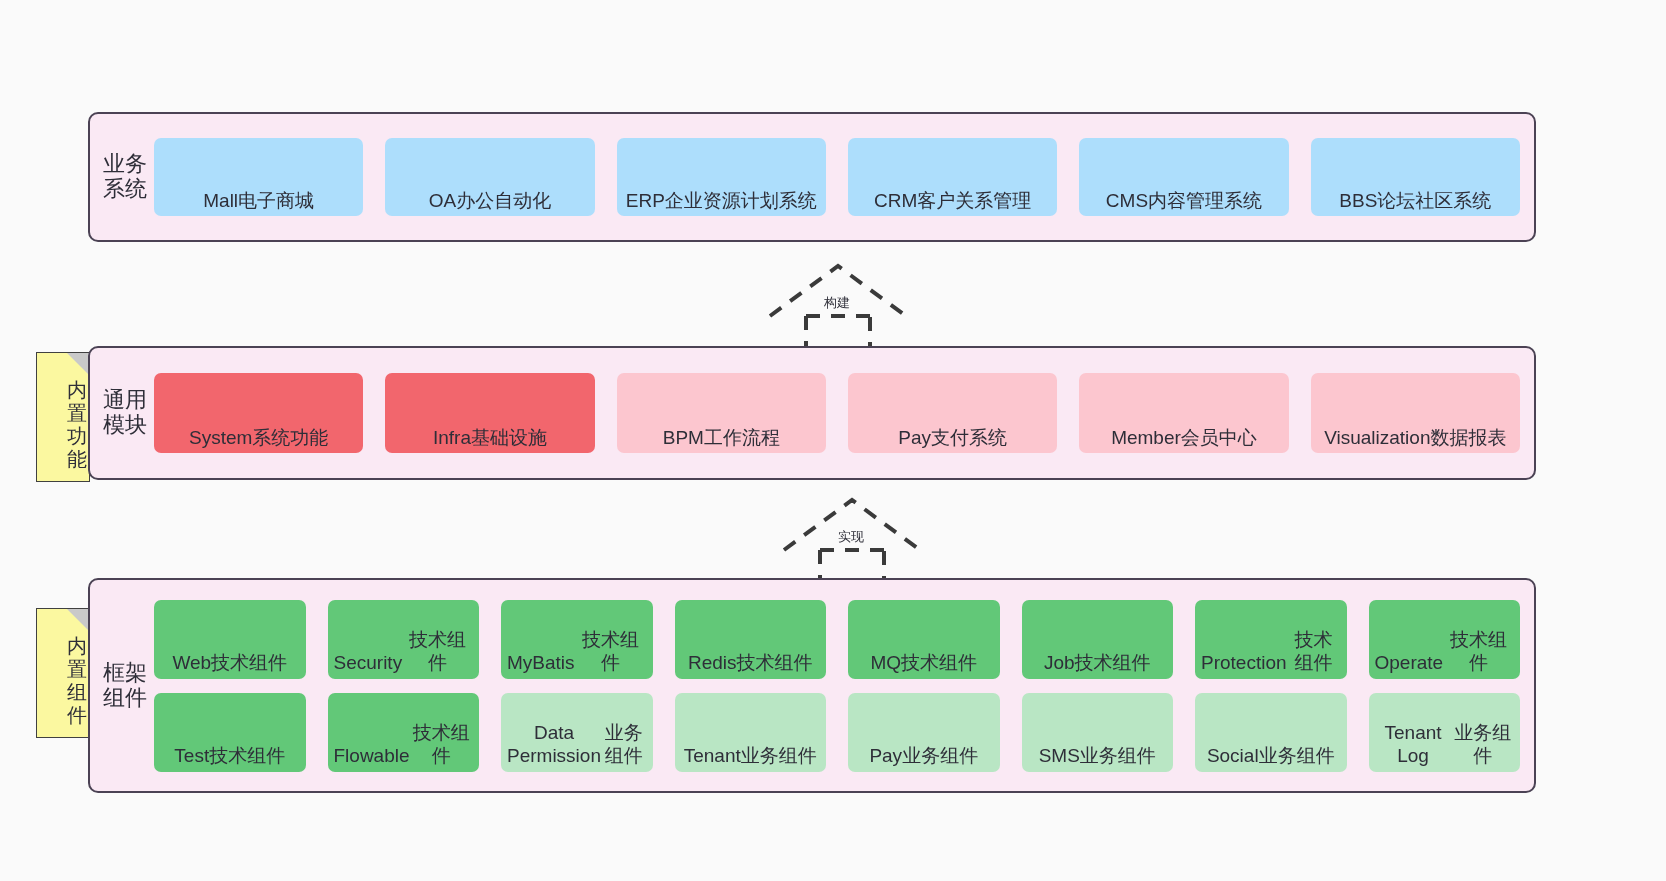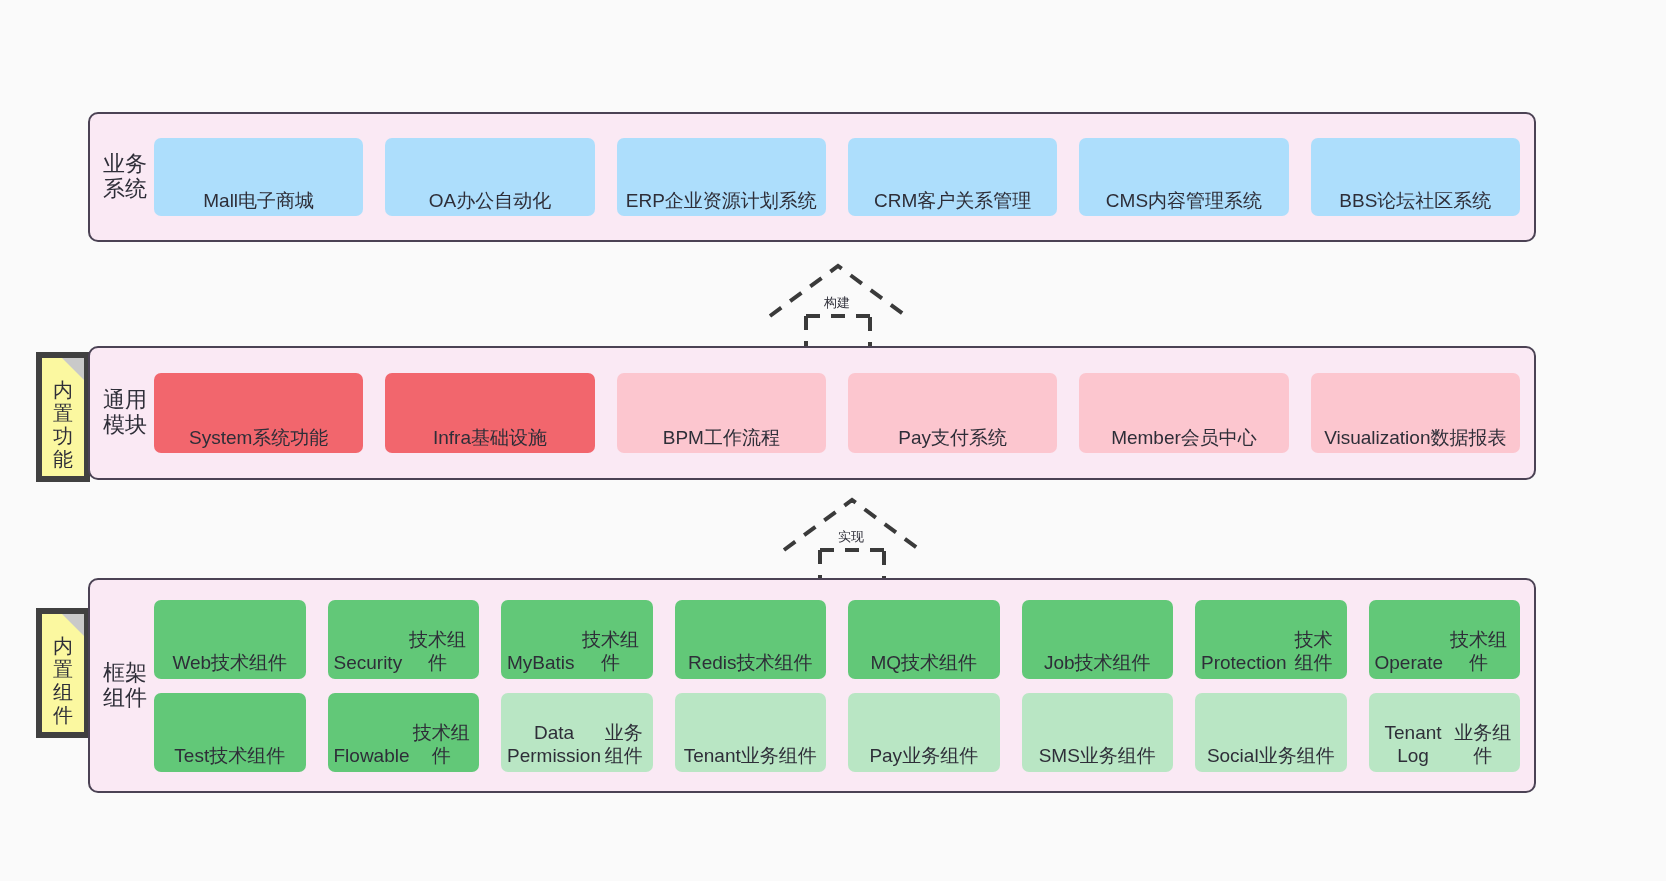--- a/index.html
+++ b/index.html
@@ -86,24 +86,24 @@
   .c-red         { background: #f2666d; }
   .c-pink        { background: #fcc6cf; }
   .c-green       { background: #62c878; }
   .c-green-light { background: #b9e6c4; }
 
   
   .note {
     position: absolute;
     box-sizing: border-box;
     background: #fbf8a0;
-    border: 6px solid #404040;
+    border: 1px solid #404040;
     display: flex;
     align-items: center;
-    justify-content: center;
+    justify-content: flex-end;
     font-size: 20px;
     line-height: 1.15;
     color: #2e2e38;
   }
   .note .note-text {
     width: 24px;
     text-align: center;
     word-break: break-all;
     padding-top: 16px;
   }

